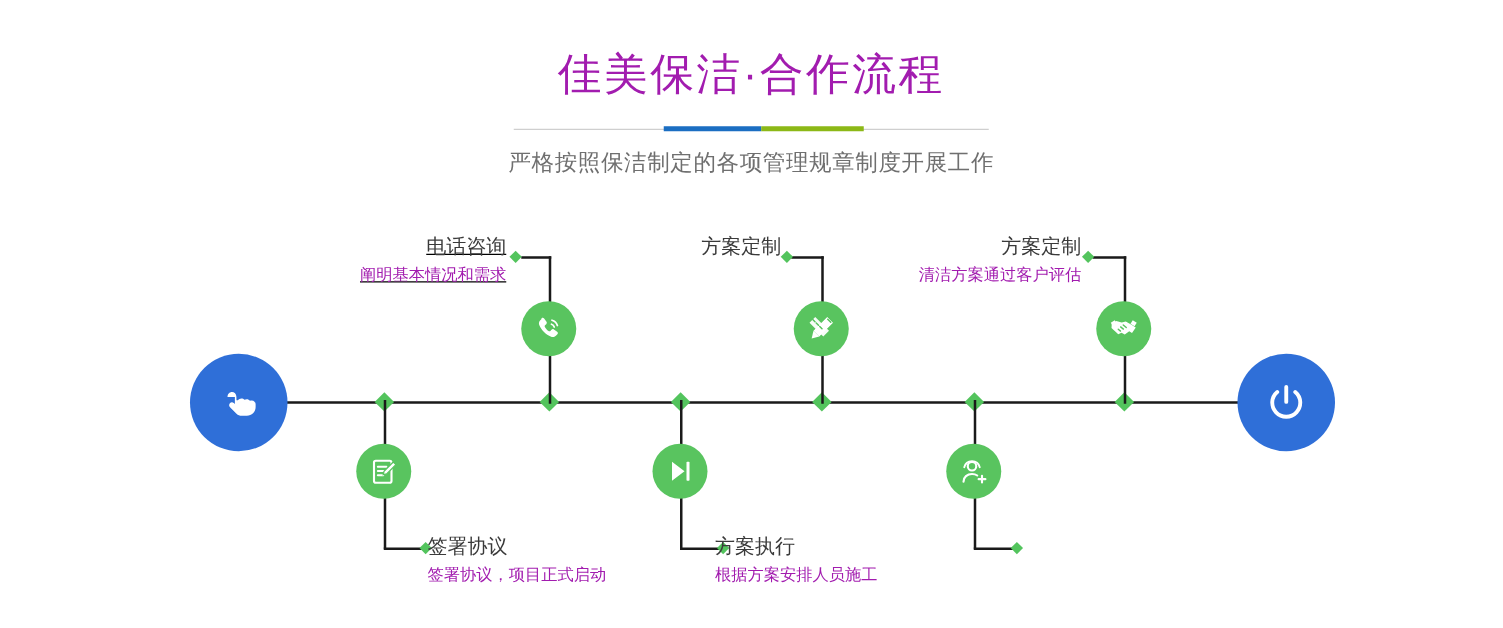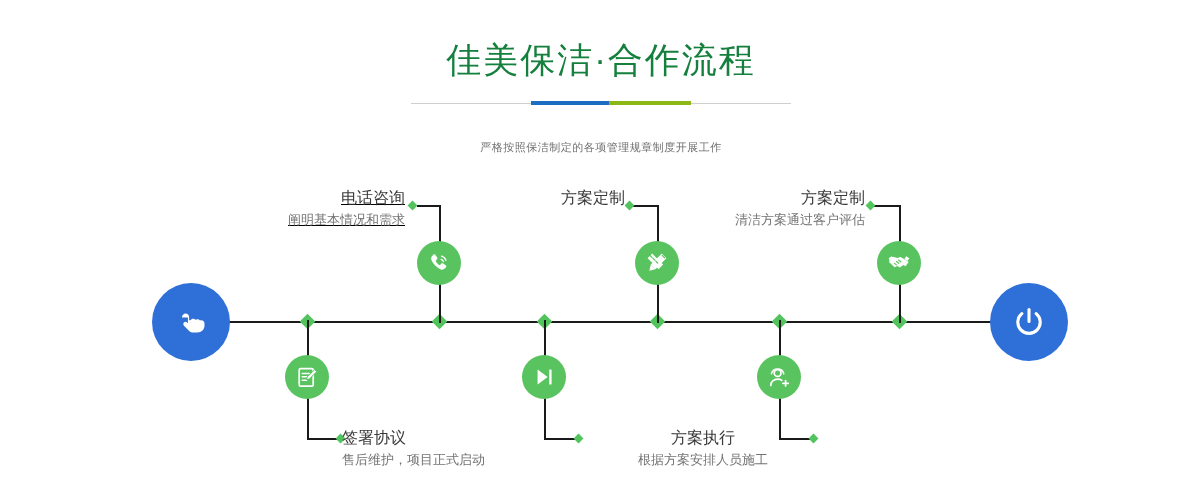--- a/index.html
+++ b/index.html
@@ -7,37 +7,37 @@
     width: 1202px; height: 502px;
     background: #ffffff;
     font-family: "Liberation Sans", "DejaVu Sans", sans-serif;
     overflow: hidden;
   }
   #root { position: relative; width: 1202px; height: 502px; background: #fff; }
 
   
   .header { position: absolute; left: 0; top: 0; width: 1202px; text-align: center; }
   .page-title {
-    font-size: 35px; line-height: 44px; color: #15803d; font-weight: 400;
+    font-size: 35px; line-height: 44px; color: #a21caf; font-weight: 400;
     letter-spacing: 2px; margin-top: 38px;
   }
   .divider-wrap {
     position: relative; width: 380px; height: 12px; margin: 16px auto 0;
   }
   .divider-line {
     position: absolute; left: 0; top: 5px; width: 380px; height: 1px; background: #cfcfcf;
   }
   .divider-blue {
     position: absolute; left: 120px; top: 3px; width: 78px; height: 4px; background: #1b6ec2;
   }
   .divider-green {
     position: absolute; left: 198px; top: 3px; width: 82px; height: 4px; background: #8cb817;
   }
   .page-subtitle {
-    font-size: 11px; line-height: 22px; color: #6f6f6f; margin-top: 26px; letter-spacing: .5px;
+    font-size: 18px; line-height: 22px; color: #6f6f6f; margin-top: 9px; letter-spacing: .5px;
   }
 
   
   .axis {
     position: absolute; left: 190px; top: 321px; width: 830px; height: 2px; background: #1a1a1a;
   }
   .endpoint {
     position: absolute; border-radius: 50%;
     background: #2f6fd8; display: flex; align-items: center; justify-content: center;
   }
@@ -63,21 +63,21 @@
     z-index: 3;
   }
   .node-icon svg { display:block; }
 
   
   .label { position: absolute; z-index: 2; }
   .label .l-title {
     font-size: 16px; line-height: 22px; color: #3a3a3a; white-space: nowrap;
   }
   .label .l-desc {
-    font-size: 13px; line-height: 20px; color: #737373; white-space: nowrap; margin-top: 1px;
+    font-size: 13px; line-height: 20px; color: #a21caf; white-space: nowrap; margin-top: 1px;
   }
   .label.top { text-align: right; }
   .label.bottom { text-align: left; }
 </style>
 </head>
 <body>
 
 <div id="root">
 
   <div class="header">
@@ -137,21 +137,21 @@
         <rect x="4.2" y="3.6" width="14" height="17.6" rx="1.4" stroke="#ffffff" stroke-width="1.7" fill="none"></rect>
         <line x1="7.2" y1="8.4" x2="14.2" y2="8.4" stroke="#ffffff" stroke-width="1.5" stroke-linecap="round"></line>
         <line x1="7.2" y1="11.8" x2="14.2" y2="11.8" stroke="#ffffff" stroke-width="1.5" stroke-linecap="round"></line>
         <line x1="7.2" y1="15.2" x2="11.6" y2="15.2" stroke="#ffffff" stroke-width="1.5" stroke-linecap="round"></line>
         <path d="M19.6 4.6l2.1 2.1-7.4 7.4-2.7.6.6-2.7 7.4-7.4z" fill="#ffffff" stroke="#59c45f" stroke-width="1"></path>
       </svg>
     </span>
   </div>
   <div class="label bottom" style="left:342px; top:427px; width:230px;">
     <div class="l-title">签署协议</div>
-    <div class="l-desc">售后维护，项目正式启动</div>
+    <div class="l-desc">签署协议，项目正式启动</div>
   </div>
 
   <div class="diamond" style="left:652px; top:316px;"></div>
   <div class="vline" style="left:657px; top:205px; height:118px;"></div>
   <div class="hline" style="left:633px; top:205px; width:26px;"></div>
   <div class="diamond small" style="left:626px; top:202px;"></div>
   <div class="node-icon" style="left:635px; top:241px;">
     <span>
       <svg width="26" height="26" viewBox="0 0 26 26" fill="none">
         <path d="M17.8 3.6l4.6 4.6-11 11-4.6-4.6 11-11z" fill="#ffffff"></path>
@@ -173,21 +173,21 @@
   <div class="hline" style="left:544px; top:438px; width:34px;"></div>
   <div class="diamond small" style="left:575px; top:435px;"></div>
   <div class="node-icon" style="left:522px; top:355px;">
     <span>
       <svg width="24" height="24" viewBox="0 0 24 24" fill="none">
         <path d="M5.6 4.4l10 7.6-10 7.6V4.4z" fill="#ffffff"></path>
         <rect x="17.2" y="4.4" width="2.4" height="15.2" rx=".6" fill="#ffffff"></rect>
       </svg>
     </span>
   </div>
-  <div class="label bottom" style="left:588px; top:427px; width:230px;text-align:center;">
+  <div class="label bottom" style="left:572px; top:427px; width:230px;">
     <div class="l-title">方案执行</div>
     <div class="l-desc">根据方案安排人员施工</div>
   </div>
 
   <div class="diamond" style="left:894px; top:316px;"></div>
   <div class="vline" style="left:899px; top:205px; height:118px;"></div>
   <div class="hline" style="left:874px; top:205px; width:27px;"></div>
   <div class="diamond small" style="left:867px; top:202px;"></div>
   <div class="node-icon" style="left:877px; top:241px;">
     <span>

